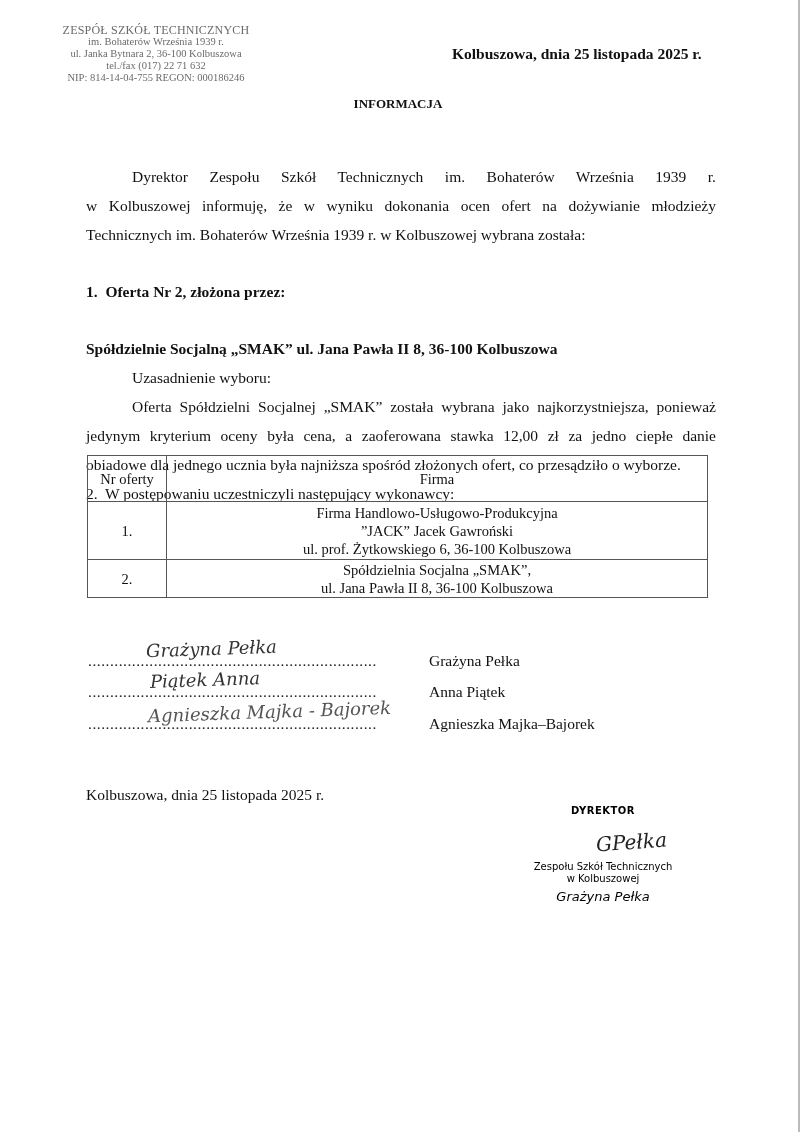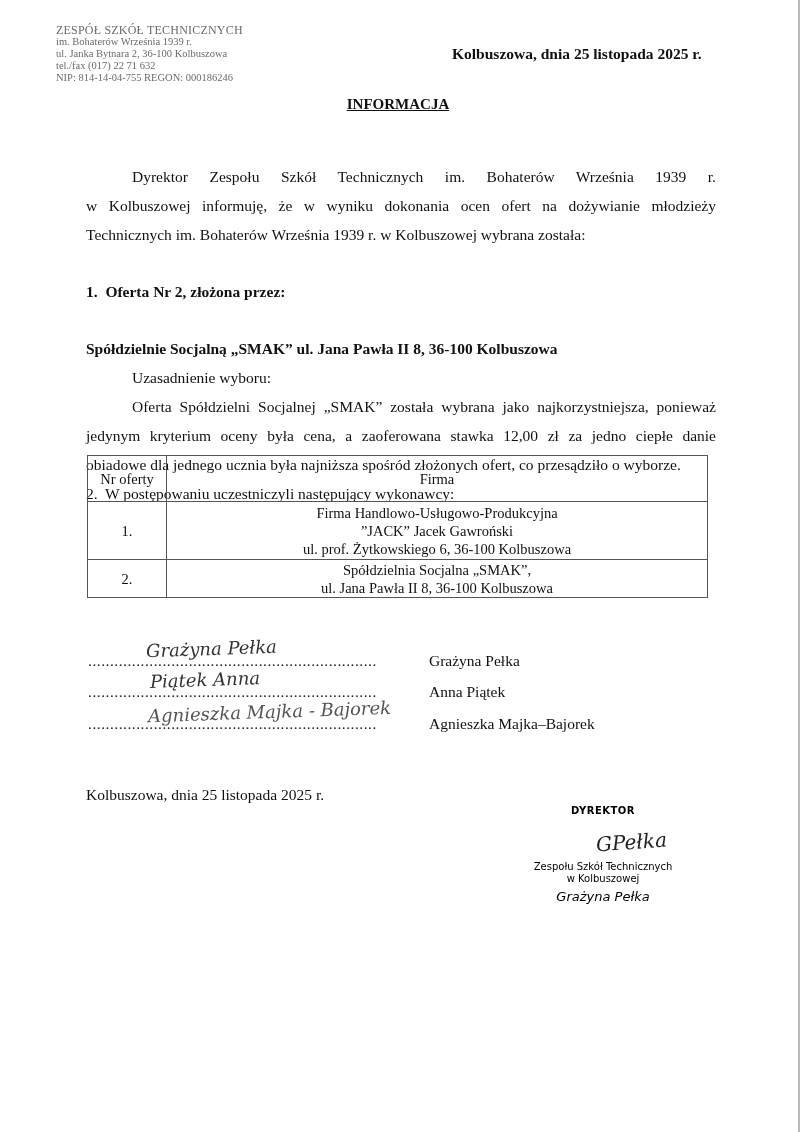--- a/index.html
+++ b/index.html
@@ -5,29 +5,29 @@
     html, body { margin: 0; padding: 0; background: #ffffff; }
     body {
       width: 800px; height: 1132px; position: relative; overflow: hidden;
       font-family: "Liberation Serif", serif; color: #111;
     }
     .page { position: absolute; left: 0; top: 0; width: 800px; height: 1132px; background: #fff; }
     .right-edge { position: absolute; right: 0; top: 0; width: 2px; height: 1132px; background: #bbb; }
 
     .stamp-head {
       position: absolute; left: 56px; top: 24px; width: 200px;
-      color: #6a6a6a; font-size: 10.5px; line-height: 12px;
+      text-align: center; color: #6a6a6a; font-size: 10.5px; line-height: 12px;
     }
     .stamp-head .l0 { font-size: 12px; letter-spacing: 0.2px; }
     .date-top {
       position: absolute; left: 452px; top: 45px; font-size: 15.5px; font-weight: bold;
     }
     .title {
       position: absolute; left: 0; width: 796px; top: 96px; text-align: center;
-      font-weight: bold; font-size: 15px; text-decoration: underline;
+      font-weight: bold; font-size: 13px;
     }
     .para {
       position: absolute; left: 86px; width: 630px; font-size: 15.5px; line-height: 29px;
       text-align: justify;
     }
     .line { display: block; white-space: nowrap; }
     .just { text-align: justify; text-align-last: justify; display: block; }
     .indent { padding-left: 46px; }
     .bold { font-weight: bold; margin-top: 28px; }
 

